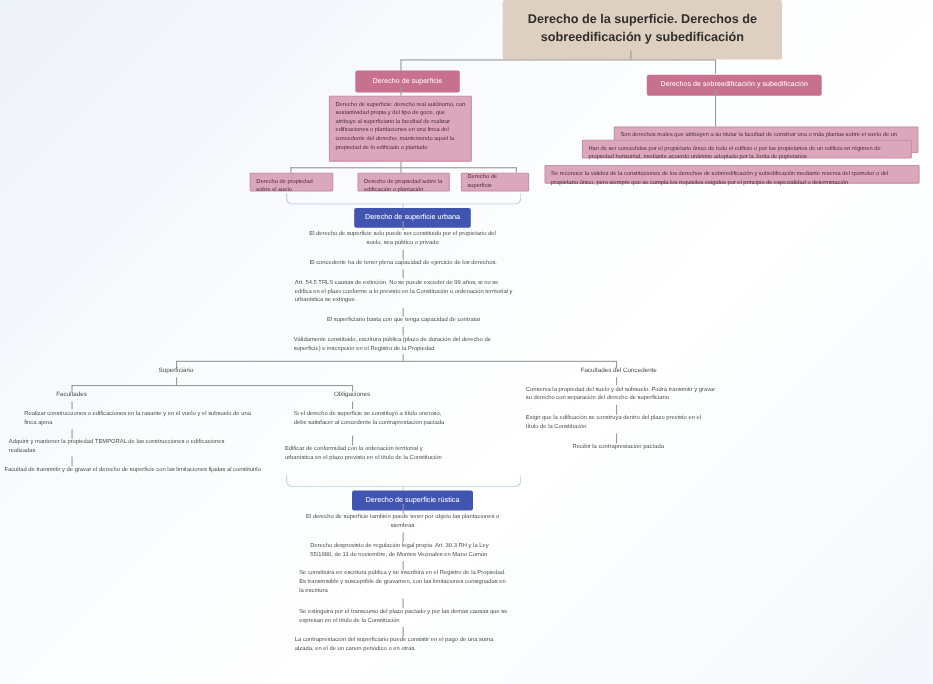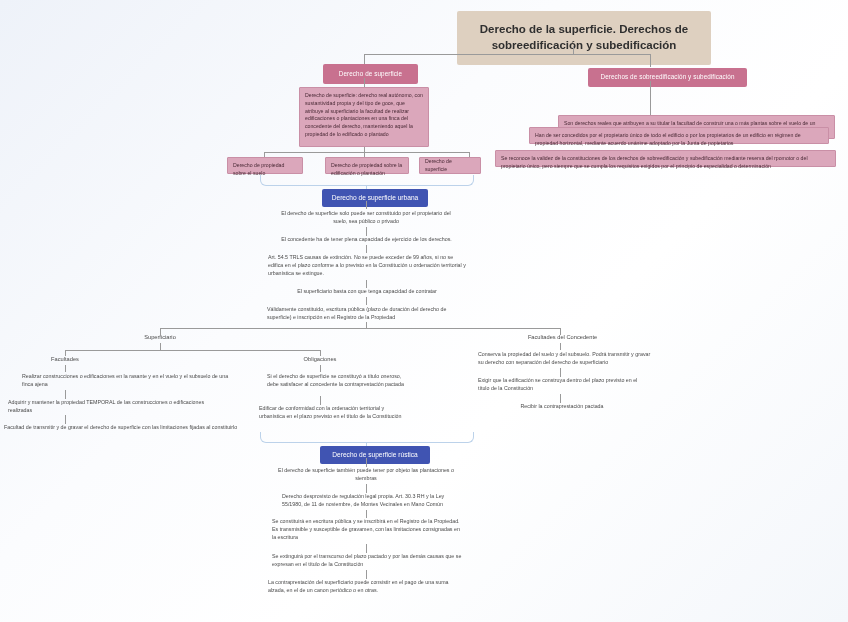--- a/index.html
+++ b/index.html
@@ -51,21 +51,21 @@
   .bracket{
     position:absolute;border:1px solid #bcd2ea;border-top:none;
     border-radius:0 0 6px 6px;
   }
 </style>
 </head>
 <body>
 
 <div id="canvas">
 
-  <div class="title-box" style="left:457px;top:11px;width:234px;height:42px;">Derecho de la superficie. Derechos de sobreedificación y subedificación</div>
+  <div class="title-box" style="left:457px;top:0;width:234px;height:42px;">Derecho de la superficie. Derechos de sobreedificación y subedificación</div>
 
   <div class="vline" style="left:573px;top:46px;height:8px;"></div>
   <div class="hline" style="left:364px;top:54px;width:286px;"></div>
   <div class="vline" style="left:364px;top:54px;height:13px;"></div>
   <div class="vline" style="left:650px;top:54px;height:13px;"></div>
 
   <div class="chip" style="left:323px;top:64px;width:83px;height:14px;">Derecho de superficie</div>
 
   <div class="vline" style="left:364px;top:78px;height:9px;"></div>
 

